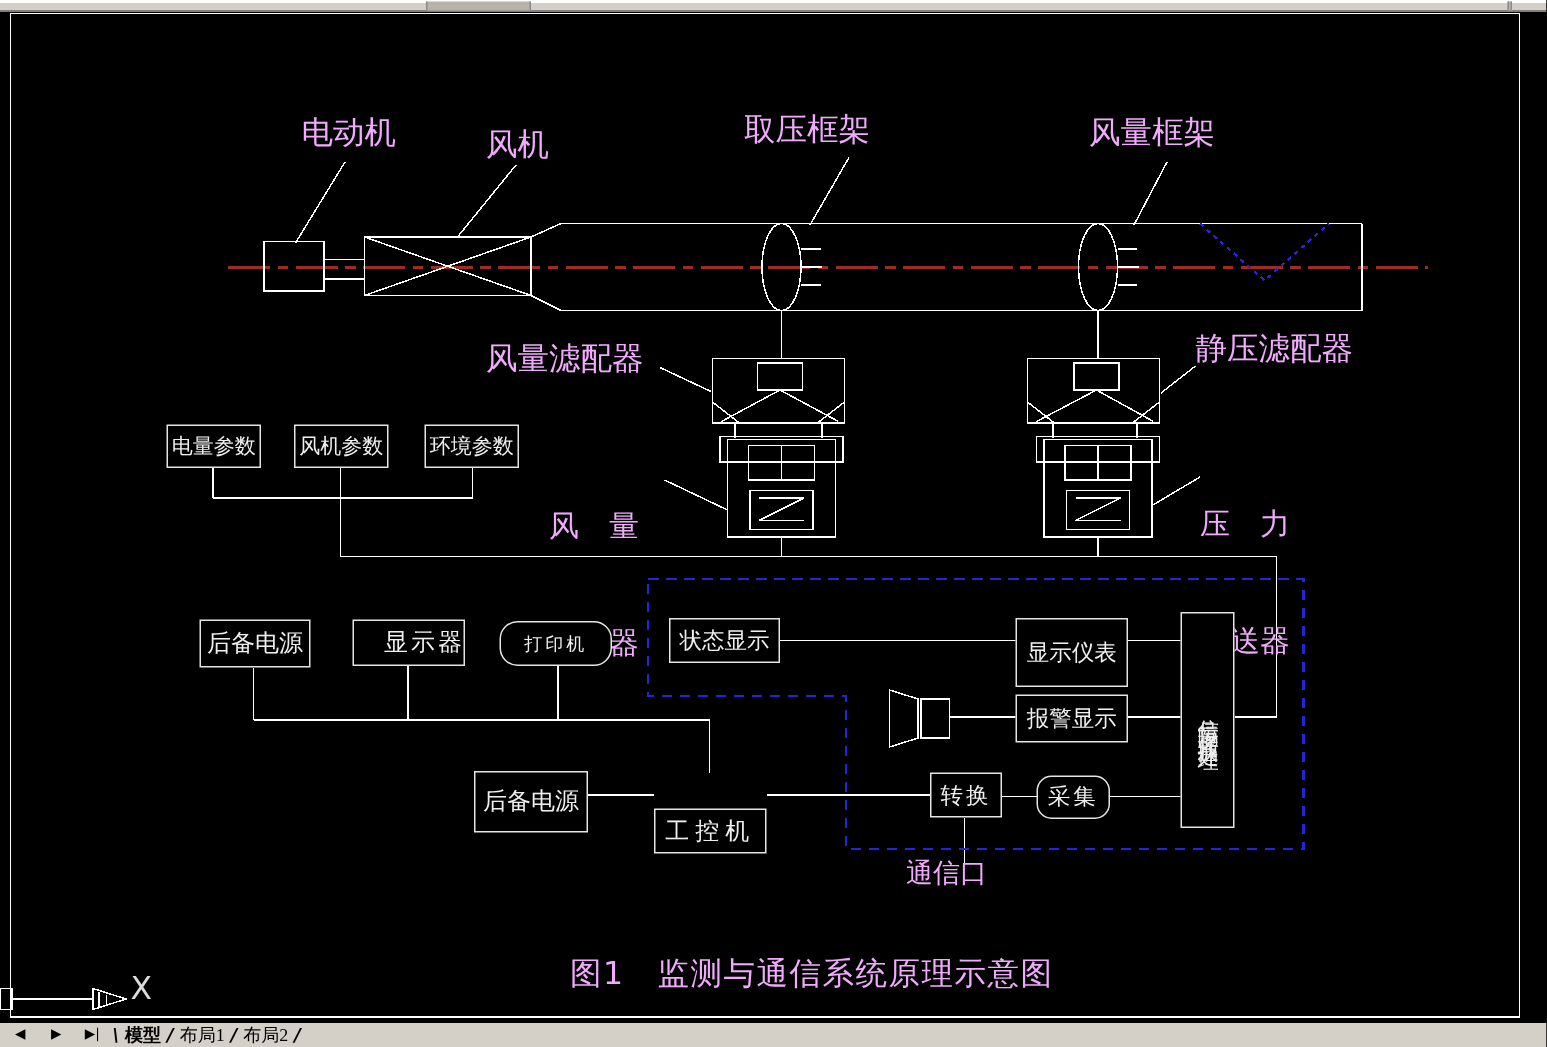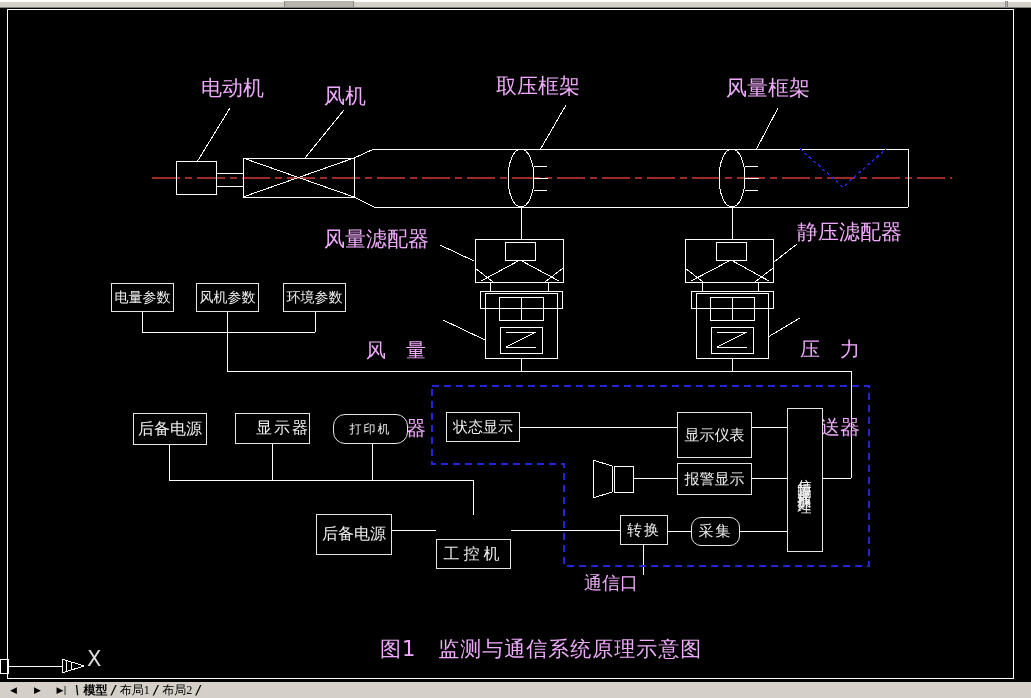--- a/index.html
+++ b/index.html
@@ -195,21 +195,21 @@
 <div class="lbl fs21" style="left:324px;top:227px;">风量滤配器</div>
 <div class="lbl fs21" style="left:797px;top:220px;text-align:right;">静压滤配器</div>
 <div class="lbl fs20 two-line" style="left:366px;top:285px;">
   <div>风　量</div>
   <div>变送器</div>
 </div>
 <div class="lbl fs20 two-line" style="left:800px;top:284px;">
   <div>压　力</div>
   <div>变送器</div>
 </div>
-<div class="lbl fs18" style="left:584px;top:572px;">通信口</div>
+<div class="lbl fs18" style="left:604px;top:572px;">通信口</div>
 <div class="lbl abs" id="caption">图1　监测与通信系统原理示意图</div>
 <div class="lbl abs" id="axis-x">X</div>
 
 <div class="dbox" style="left:111px;top:283px;width:63px;height:29px;font-size:14px;">电量参数</div>
 <div class="dbox" style="left:196px;top:283px;width:63px;height:29px;font-size:14px;">风机参数</div>
 <div class="dbox" style="left:283px;top:283px;width:63px;height:29px;font-size:14px;">环境参数</div>
 <div class="dbox" style="left:133px;top:413px;width:74px;height:32px;font-size:16px;">后备电源</div>
 <div class="dbox" style="left:235px;top:413px;width:75px;height:31px;font-size:16px;letter-spacing:2px;padding-left:21px;">显示器</div>
 <div class="dbox" style="left:333px;top:414px;width:75px;height:30px;font-size:12px;letter-spacing:2px;border-radius:12px;">打印机</div>
 <div class="dbox" style="left:316px;top:514px;width:76px;height:41px;font-size:16px;">后备电源</div>

